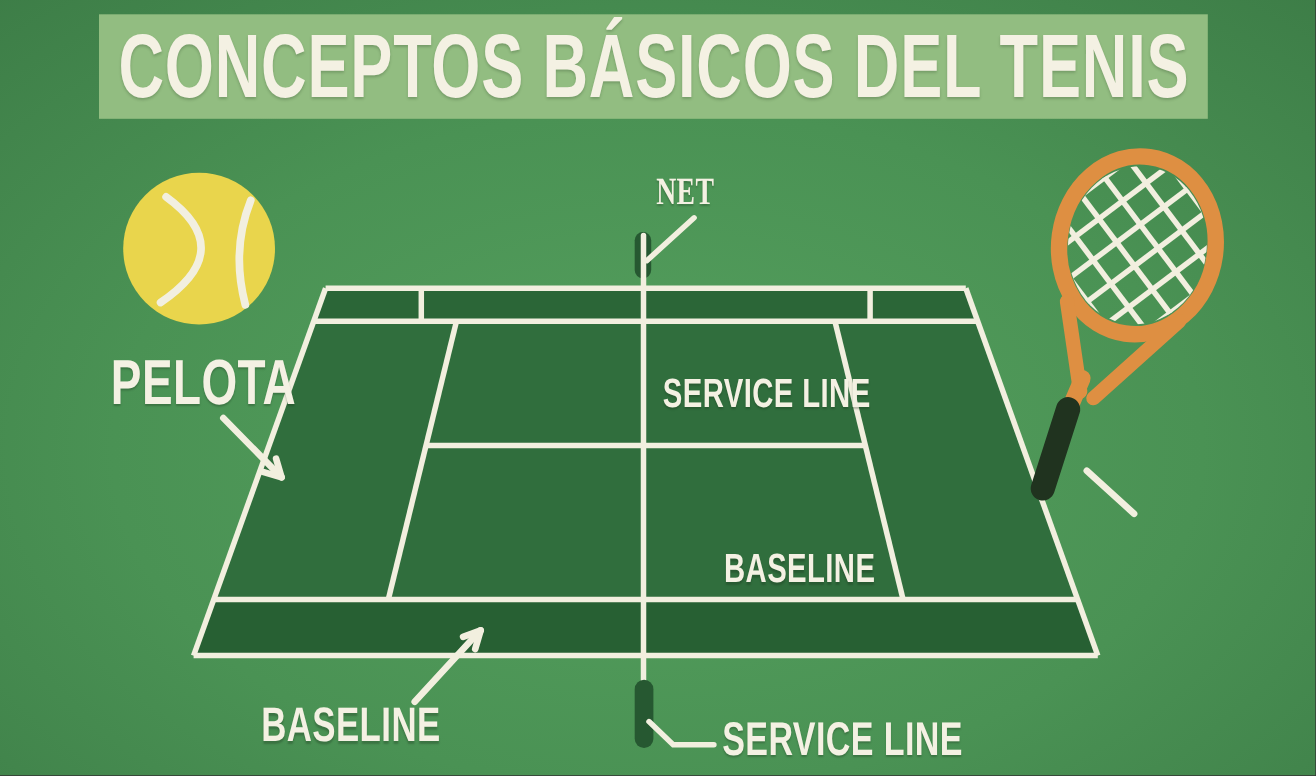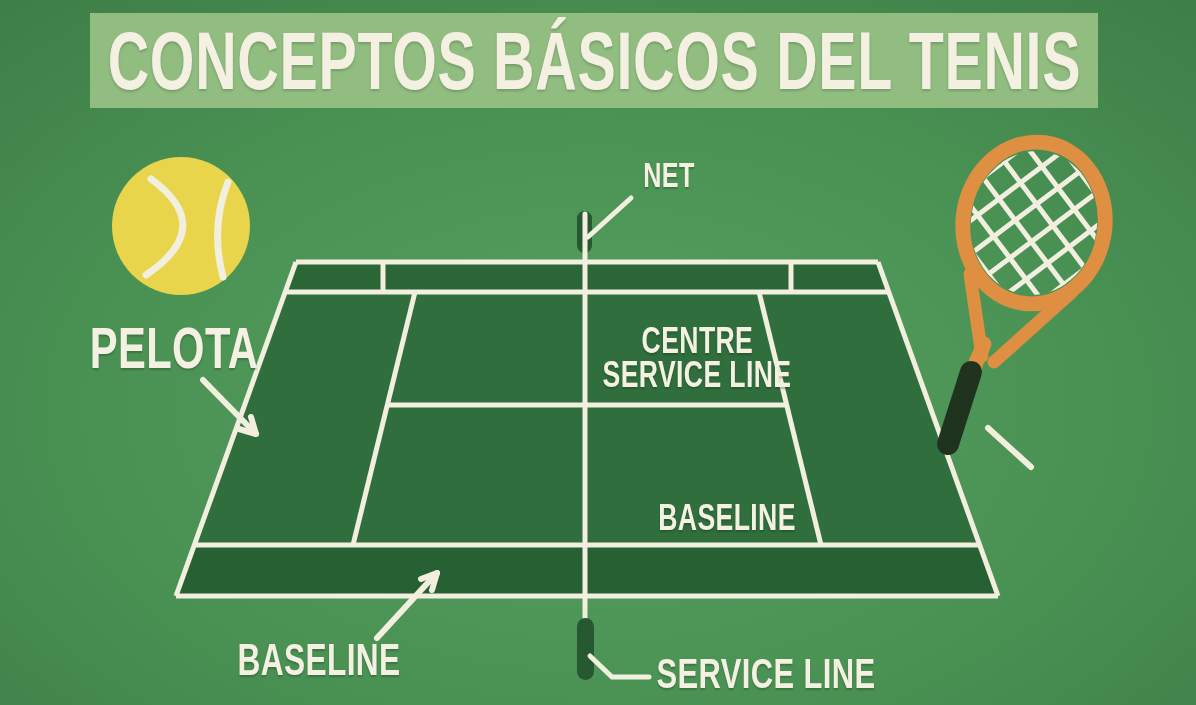--- a/index.html
+++ b/index.html
@@ -118,30 +118,29 @@
       </g>
       <line x1="988" y1="428" x2="1031" y2="467"></line>
       <polyline points="590,656 612,677 649,677" stroke-width="5"></polyline>
     </g>
   </svg>
 
   <div class="banner">
     <span class="title">CONCEPTOS BÁSICOS DEL TENIS</span>
   </div>
 
-  <div class="lbl fs-net" style="left:669px;top:174px;">
+  <div class="lbl fs-net" style="left:623px;top:174px;font-family:Liberation Serif, serif;">
     <span class="cond">NET</span>
   </div>
 
-  <div class="lbl fs-big" style="left:174px;top:348px;">
+  <div class="lbl fs-big" style="left:185px;top:348px;">
     <span class="cond">PELOTA</span>
   </div>
 
   <div class="lbl fs-court two-line" style="left:697px;top:358px;">
-    <div><span class="cond">CENTRE</span></div>
     <div><span class="cond">SERVICE LINE</span></div>
   </div>
 
   <div class="lbl fs-court" style="left:727px;top:517px;">
     <span class="cond">BASELINE</span>
   </div>
 
 
   <div class="lbl fs-base" style="left:319px;top:660px;">
     <span class="cond">BASELINE</span>

